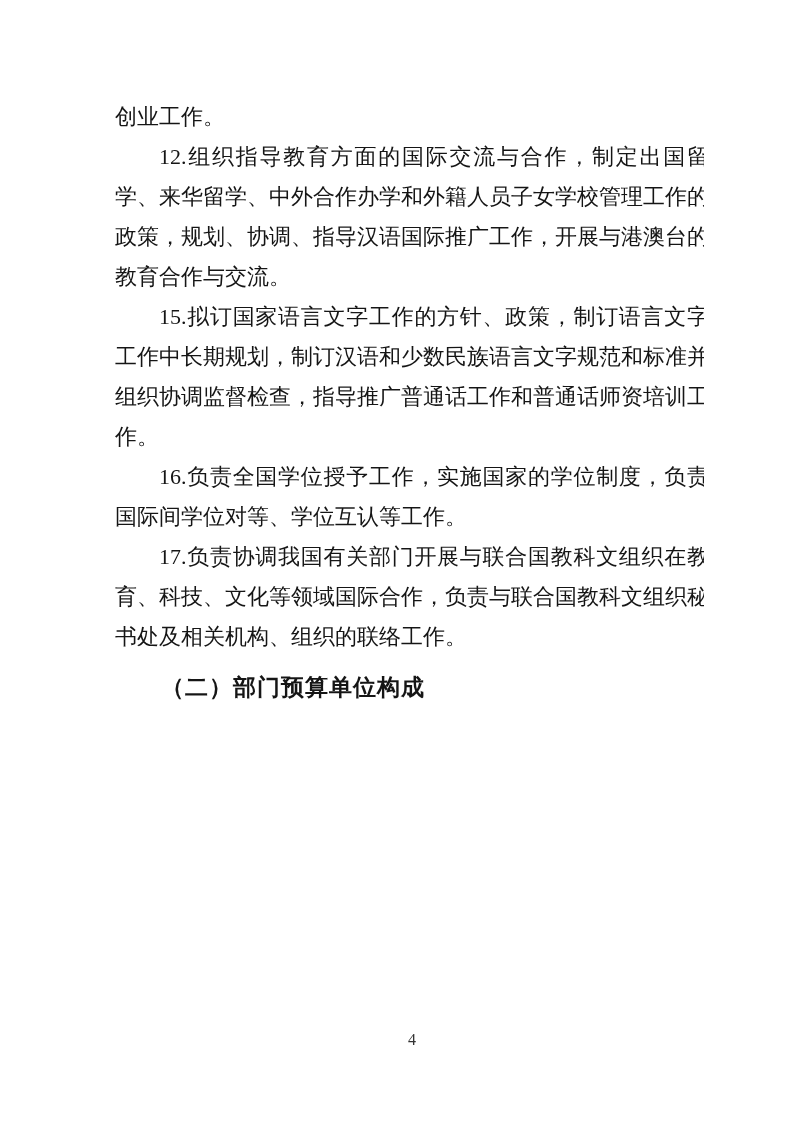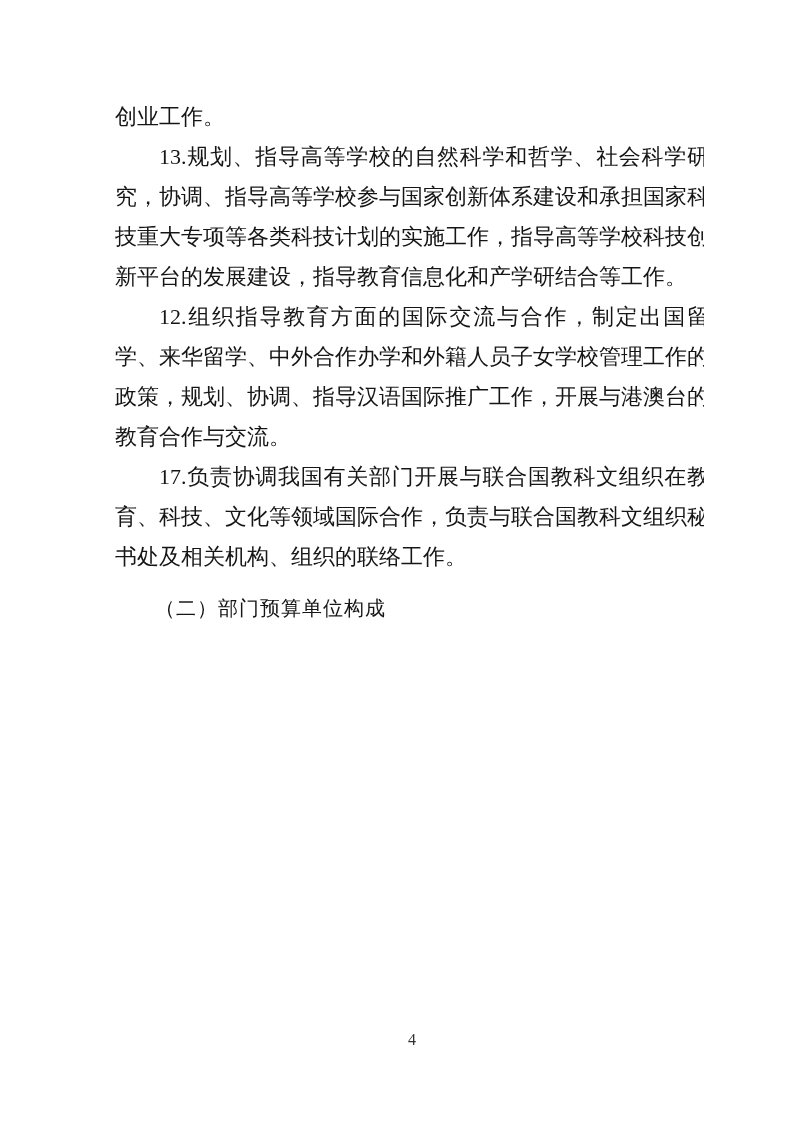--- a/index.html
+++ b/index.html
@@ -29,42 +29,43 @@
     text-align: justify;
     text-justify: inter-character;
     text-indent: 2em;
     word-break: break-all;
   }
   .para.continuation {
     text-indent: 0;
   }
   .section-heading {
     margin: 11px 0 12px 0;
-    font-size: 20px;
+    font-size: 23px;
     line-height: 40px;
-    font-weight: normal;
+    font-weight: bold;
     text-indent: 2em;
     letter-spacing: 1px;
   }
   .page-number {
     position: absolute;
     top: 1028px;
     left: 115px;
     width: 594px;
     text-align: center;
     font-size: 16px;
     line-height: 24px;
     color: #333333;
   }
 </style>
 </head>
 <body>
 
 <div class="page">
   <div class="content">
     <p class="para continuation">创业工作。</p>
-    <p class="para">13.规划、指导高等学校的自然科学和哲学、社会科学研究，协调、指导高等学校参与国家创新体系建设和承担国家科技重大专项等各类科技计划的实施工作，指导高等学校科技创新平台的发展建设，指导教育信息化和产学研结合等工作。</p>
     <p class="para">12.组织指导教育方面的国际交流与合作，制定出国留学、来华留学、中外合作办学和外籍人员子女学校管理工作的政策，规划、协调、指导汉语国际推广工作，开展与港澳台的教育合作与交流。</p>
+    <p class="para">15.拟订国家语言文字工作的方针、政策，制订语言文字工作中长期规划，制订汉语和少数民族语言文字规范和标准并组织协调监督检查，指导推广普通话工作和普通话师资培训工作。</p>
+    <p class="para">16.负责全国学位授予工作，实施国家的学位制度，负责国际间学位对等、学位互认等工作。</p>
     <p class="para">17.负责协调我国有关部门开展与联合国教科文组织在教育、科技、文化等领域国际合作，负责与联合国教科文组织秘书处及相关机构、组织的联络工作。</p>
     <h3 class="section-heading">（二）部门预算单位构成</h3>
   </div>
   <div class="page-number">4</div>
 </div>
 
 </body></html>

